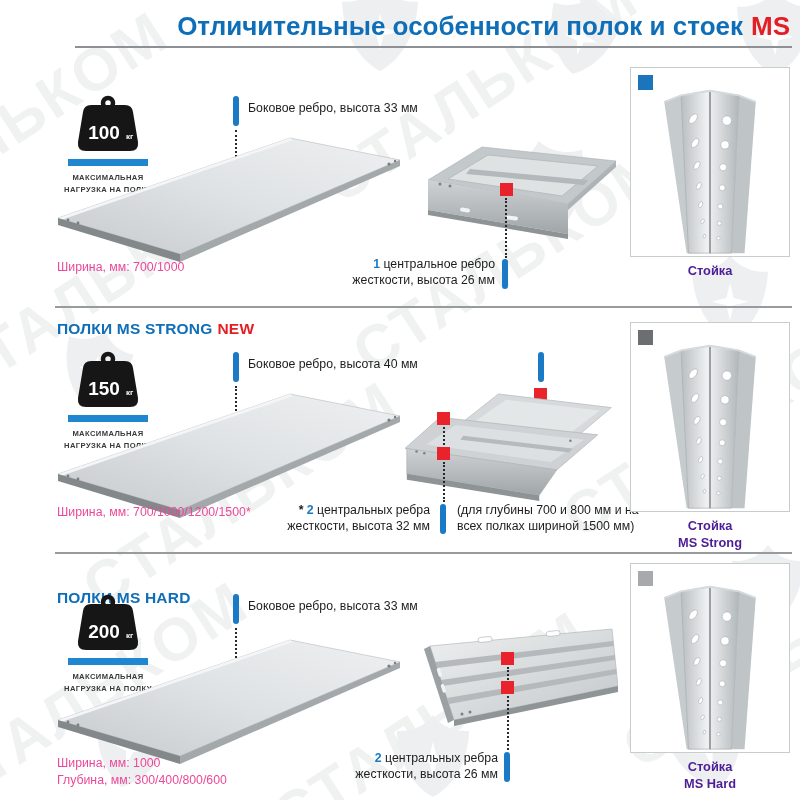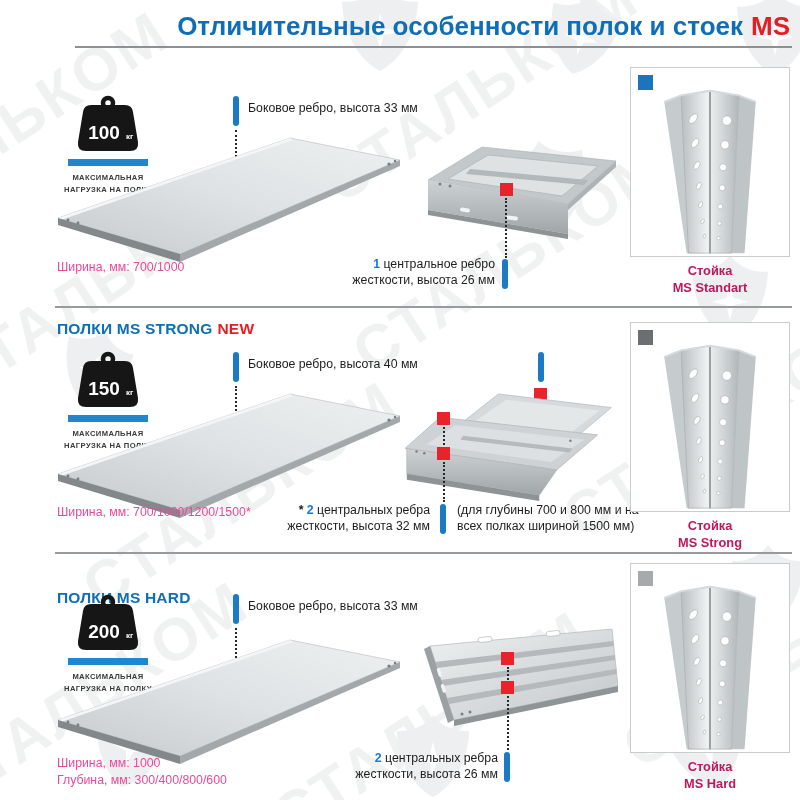--- a/index.html
+++ b/index.html
@@ -23,21 +23,21 @@
   .dot{position:absolute;width:0;border-left:2.5px dotted #26282a;}
   .rmark{position:absolute;width:13px;height:13px;background:#e8232b;}
   .anno{position:absolute;font-size:12.3px;line-height:1.3;color:#1d1d1f;}
   .anno .num{color:#1a7ac6;font-weight:bold;}
   .anno .star{font-weight:bold;}
   .ra{text-align:right;}
   .specs{position:absolute;font-size:12.3px;line-height:1.4;color:#ec4899;}
   .frame{position:absolute;width:160px;height:190px;background:#fff;border:1px solid #c9cccd;box-sizing:border-box;}
   .swatch{position:absolute;left:7px;top:7px;width:15px;height:15px;}
   .frame .post{position:absolute;left:50%;bottom:0;transform:translateX(-50%);}
-  .cap{position:absolute;width:160px;text-align:center;font-size:12.8px;font-weight:bold;line-height:1.3;color:#be185d;}
+  .cap{position:absolute;width:160px;text-align:center;font-size:12.8px;font-weight:bold;line-height:1.3;color:#4c1d95;}
   .divider{position:absolute;height:2px;background:#989b9e;}
   
   .wm-t{position:absolute;font-size:60px;font-weight:bold;color:rgba(110,116,122,.10);
         transform:rotate(-33deg);white-space:nowrap;letter-spacing:3px;}
   .wm-s{position:absolute;color:#eeeff0;}
   .imgsvg{position:absolute;}
   svg{display:block;}
 </style>
 </head>
 <body>
@@ -242,21 +242,20 @@
     </div>
 
     <div class="frame" style="left:630px;top:67px">
       <div class="swatch" style="background-color: rgb(27, 117, 188);"></div>
       <svg class="post" width="140" height="170" viewBox="0 0 150 180">
           <use href="#sym-post"></use>
         </svg>
     </div>
     <div class="cap" style="left:630px;top:263px">
       <div>Стойка</div>
-        <div>MS Standart</div>
     </div>
 
     <div class="divider" style="left:55px;top:306px;width:737px"></div>
   </div>
 
   <div class="layer">
     <div class="sech" style="left:57px;top:320px">
       <span>ПОЛКИ MS STRONG</span><span class="badge">NEW</span>
     </div>
 

